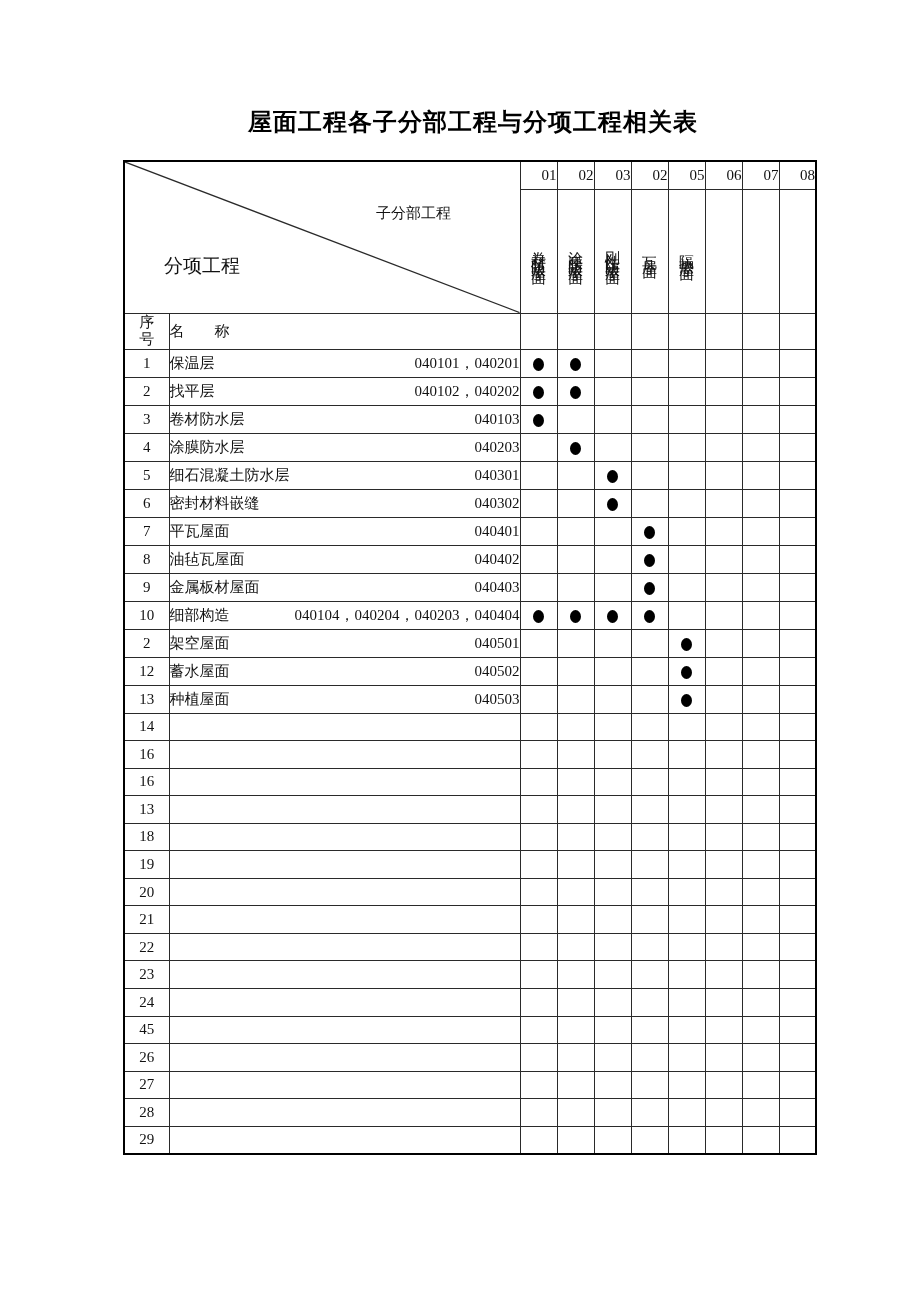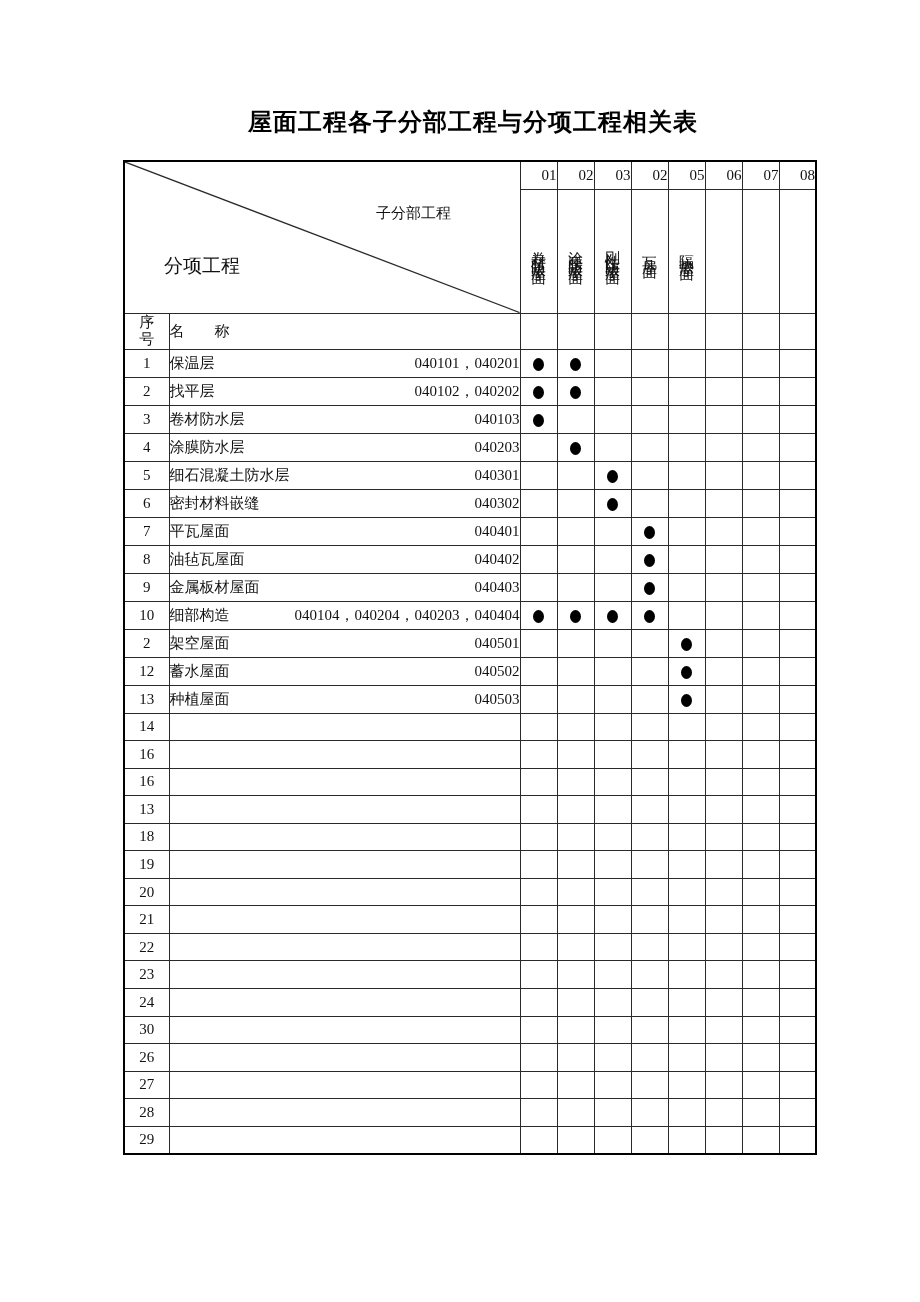--- a/index.html
+++ b/index.html
@@ -470,21 +470,21 @@
           <td class="mark-cell"></td>
           <td class="mark-cell"></td>
           <td class="mark-cell"></td>
           <td class="mark-cell"></td>
           <td class="mark-cell"></td>
           <td class="mark-cell"></td>
           <td class="mark-cell"></td>
           <td class="mark-cell"></td>
         </tr>
         <tr class="drow">
-          <td class="serial-cell">30</td>
+          <td class="serial-cell">45</td>
           <td class="name-cell">
             <span class="nm"></span>
             <span class="cd"></span>
           </td>
           <td class="mark-cell"></td>
           <td class="mark-cell"></td>
           <td class="mark-cell"></td>
           <td class="mark-cell"></td>
           <td class="mark-cell"></td>
           <td class="mark-cell"></td>

